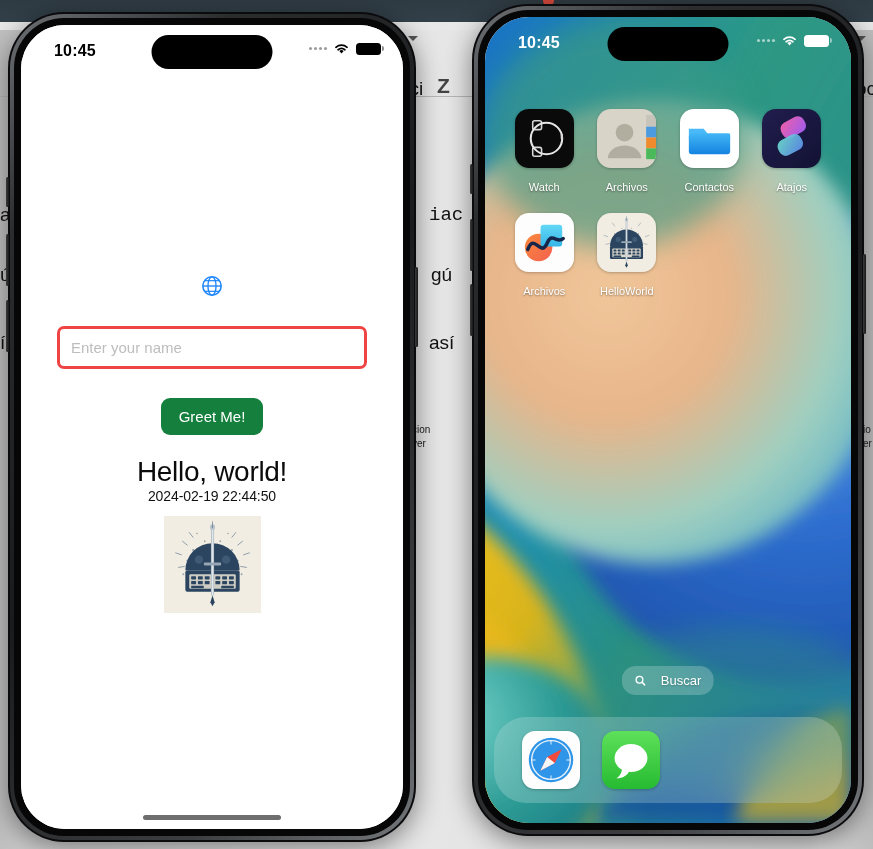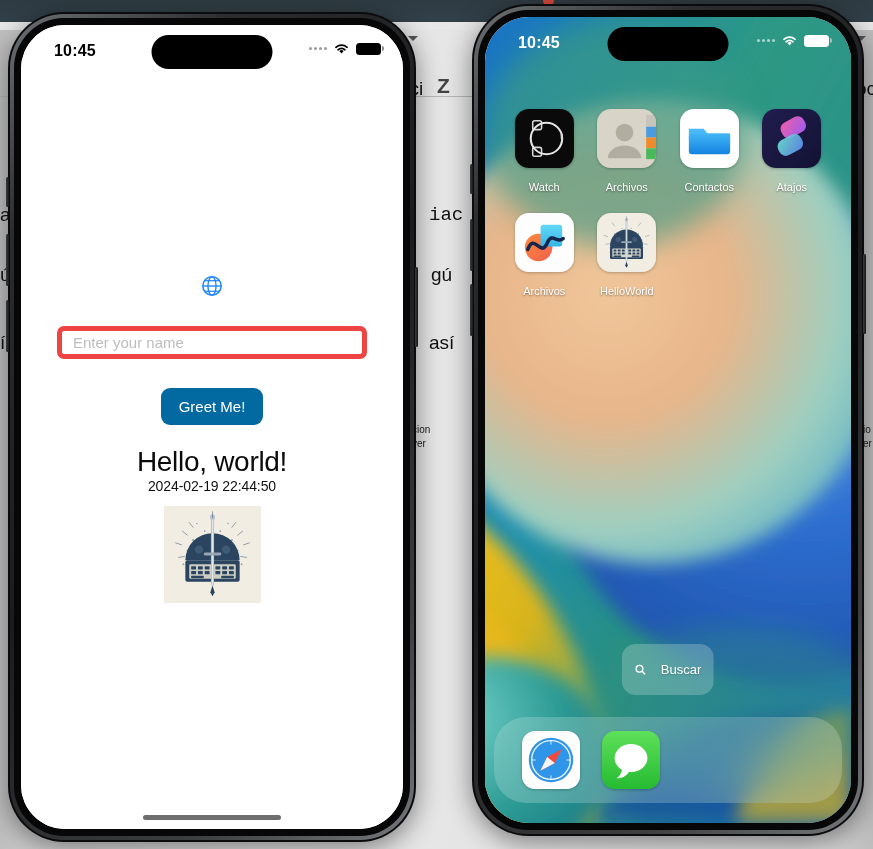--- a/index.html
+++ b/index.html
@@ -170,22 +170,22 @@
     inset: 0;
     background: #fff;
     display: flex;
     flex-direction: column;
     align-items: center;
   }
   .globe-ico { margin-top: 250px; width: 22px; height: 22px; display:block; }
   .name-input {
     margin-top: 29px;
     width: 310px;
-    height: 33px;
-    border: 5px solid #ef4444;
+    height: 43px;
+    border: 3px solid #ef4444;
     border-radius: 7px;
     background: #fff;
     font-size: 15px;
     color: #000;
     padding: 0 11px;
     font-family: "Liberation Sans", sans-serif;
     outline: none;
   }
   .name-input::placeholder { color: #bdbdbd; }
   .greet-btn {
@@ -262,21 +262,21 @@
   }
 
   .search-pill {
     position: absolute;
     left: 50%;
     transform: translateX(-50%);
     bottom: 128px;
     display: flex;
     align-items: center;
     gap: 15px;
-    padding: 18px 13px;
+    padding: 7px 13px;
     border-radius: 14px;
     background: rgba(255,255,255,.22);
     backdrop-filter: blur(10px);
     z-index: 6;
     cursor: pointer;
   }
   .search-pill span { font-size: 13px; color: #fff; text-shadow: 0 1px 2px rgba(0,0,0,.25); }
   .search-pill svg { width: 11px; height: 11px; display:block; }
 
   .dock {
@@ -336,21 +336,21 @@
         <svg class="globe-ico" viewBox="0 0 24 24" aria-hidden="true">
           <circle cx="12" cy="12" r="10" fill="none" stroke="#1f86f9" stroke-width="1.7"></circle>
           <ellipse cx="12" cy="12" rx="4.4" ry="10" fill="none" stroke="#1f86f9" stroke-width="1.5"></ellipse>
           <line x1="2" y1="12" x2="22" y2="12" stroke="#1f86f9" stroke-width="1.5"></line>
           <path d="M4.2 6.2 H19.8" fill="none" stroke="#1f86f9" stroke-width="1.3"></path>
           <path d="M4.2 17.8 H19.8" fill="none" stroke="#1f86f9" stroke-width="1.3"></path>
         </svg>
 
         <input class="name-input" type="text" placeholder="Enter your name" style="">
 
-        <button class="greet-btn" style="background:#0369a1;text-align:right;">Greet Me!</button>
+        <button class="greet-btn" style="background:#15803d;text-align:right;">Greet Me!</button>
 
         <div class="greeting">Hello, world!</div>
 
         <div class="timestamp">2024-02-19 22:44:50</div>
 
         <div class="logo-box">
           <svg viewBox="0 0 100 100" aria-hidden="true">
             <rect width="100" height="100" fill="#f1ede3"></rect>
             <g fill="#2b4560">
               <path d="M22 56 a28 28 0 0 1 56 0 z" fill="#2b4560"></path>

